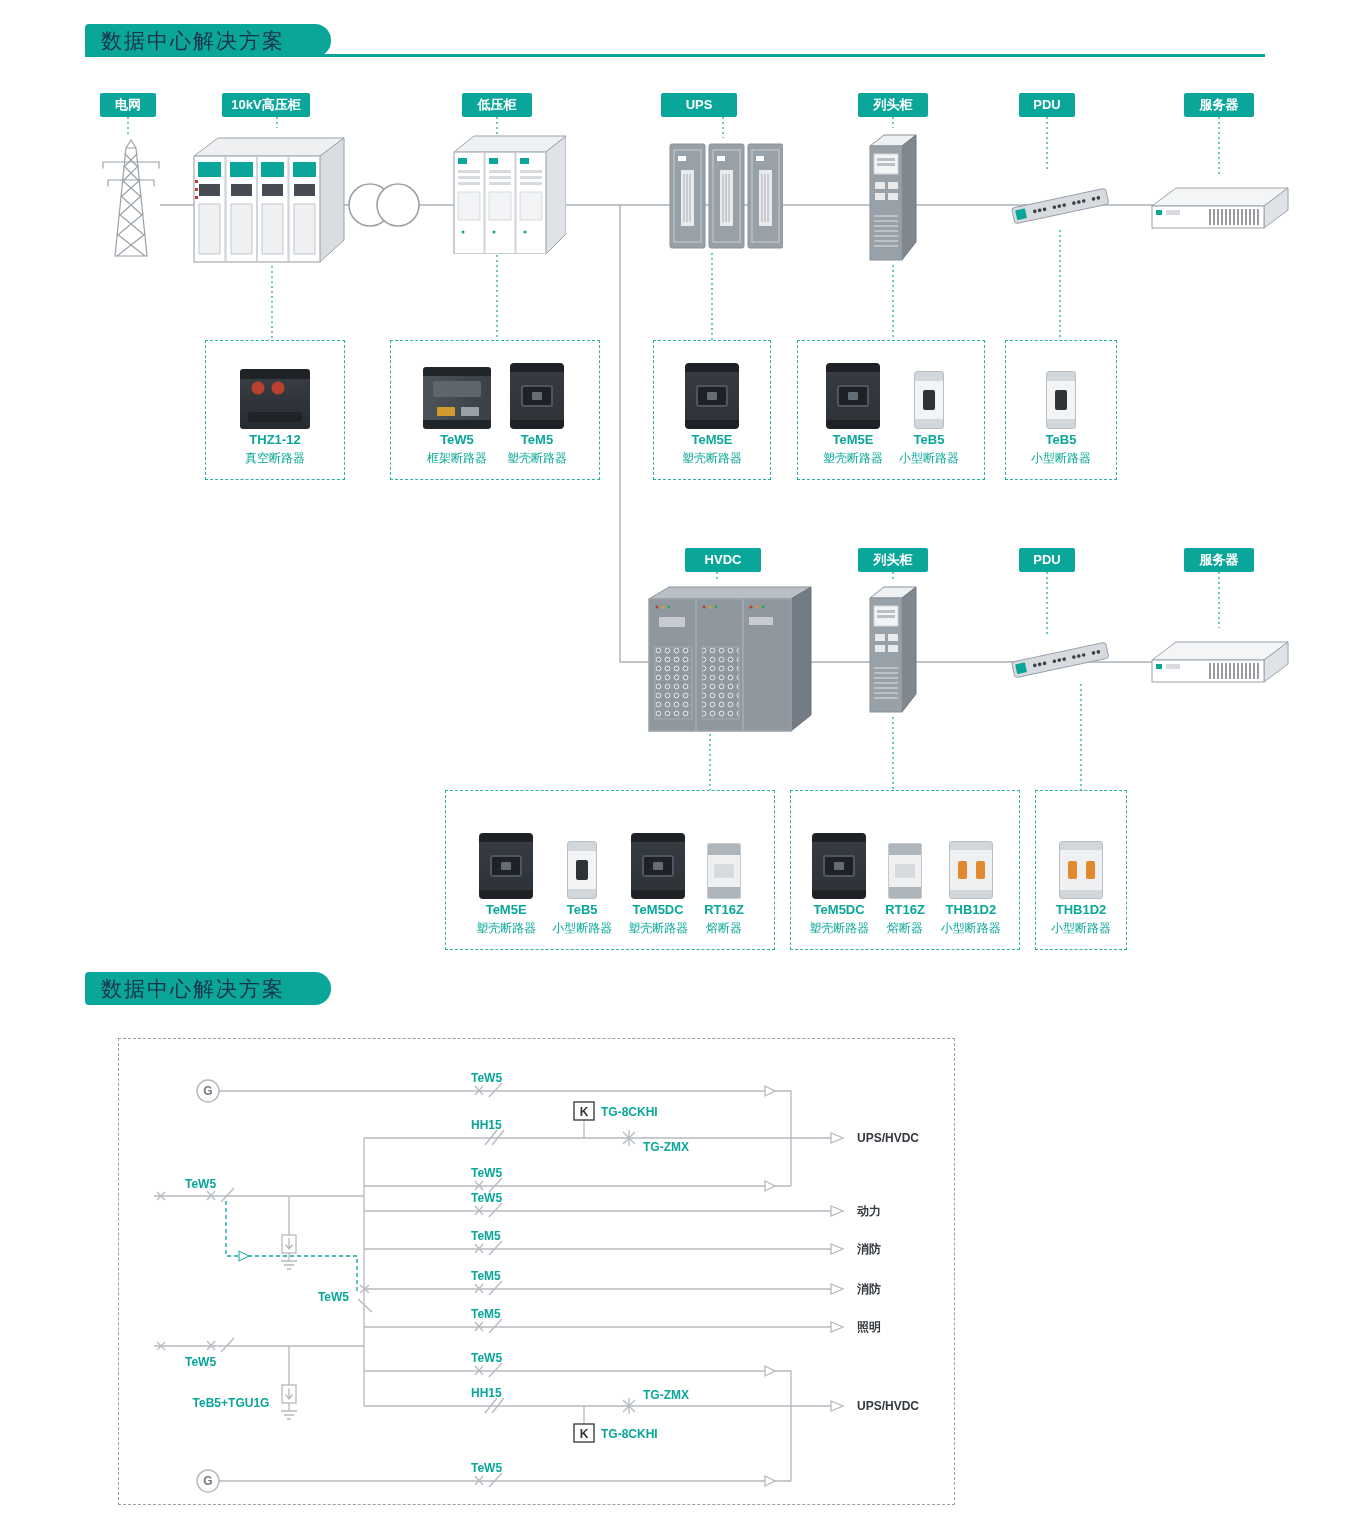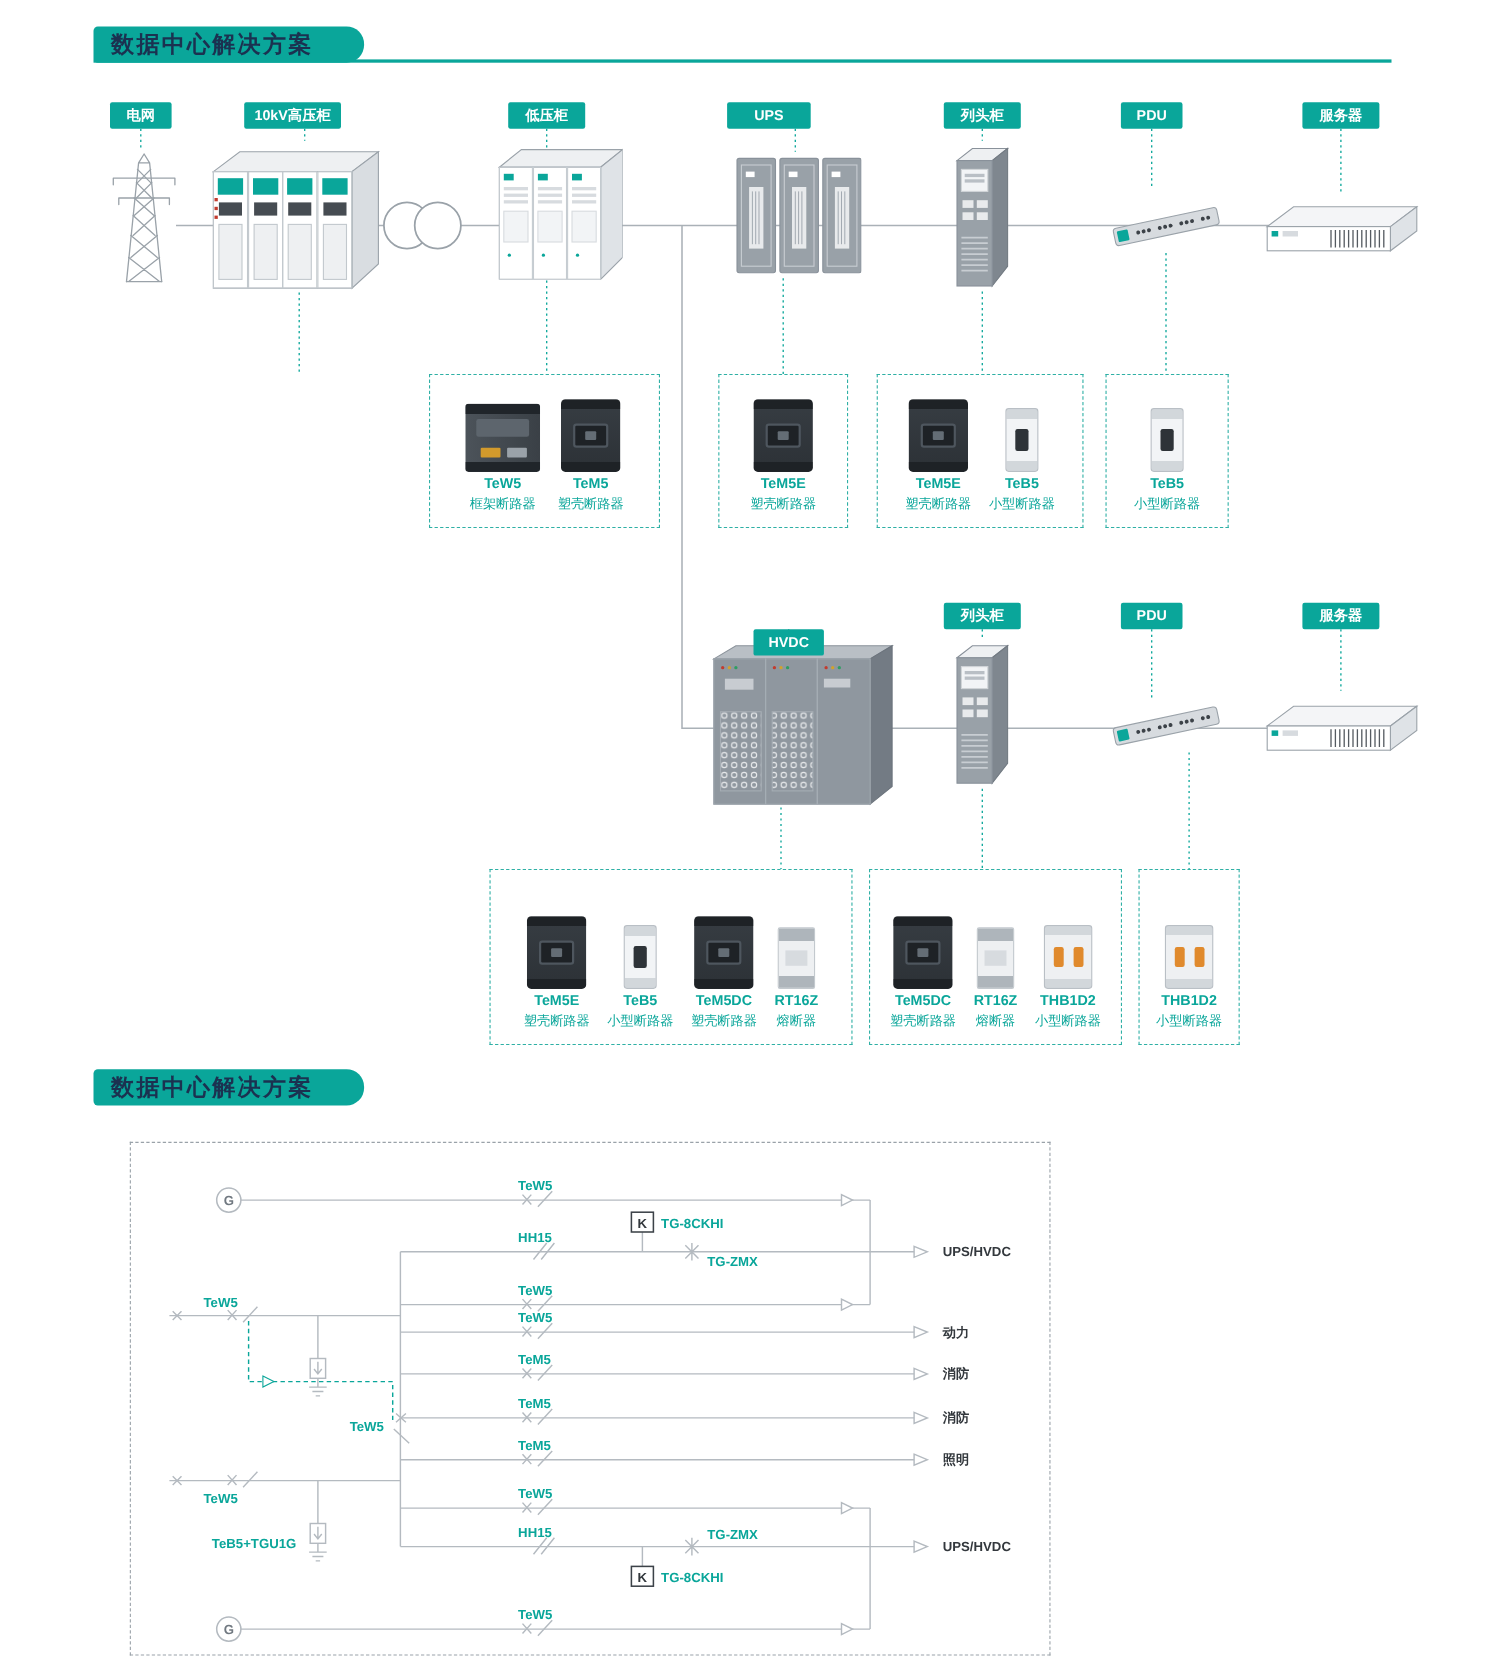--- a/index.html
+++ b/index.html
@@ -1,19 +1,19 @@
 <!DOCTYPE html>
 <html><head>
 <meta charset="utf-8">
 <style>
 *{margin:0;padding:0;box-sizing:border-box}
 body{background:#fff;font-family:"Liberation Sans","DejaVu Sans",sans-serif}
 .page{position:relative;width:1350px;height:1525px;background:#fff;overflow:hidden}
 .overlay{position:absolute;left:0;top:0;z-index:0}
-.banner{position:absolute;height:33px;width:246px;background:#0aa69a;border-radius:4px 16px 16px 4px;color:#1b3150;font-size:21px;font-weight:bold;line-height:33px;padding-left:16px;letter-spacing:2px;z-index:2}
+.banner{position:absolute;height:33px;width:246px;background:#0aa69a;border-radius:4px 16px 16px 4px;color:#1b3150;font-size:21px;font-weight:normal;line-height:33px;padding-left:16px;letter-spacing:2px;z-index:2}
 .banner-line{position:absolute;height:3px;background:#0aa69a;z-index:1}
 .badge{position:absolute;height:24px;background:#0aa69a;color:#fff;font-size:13px;font-weight:bold;text-align:center;line-height:24px;border-radius:2px;z-index:2;white-space:nowrap}
 .ill{position:absolute;z-index:1}
 .pbox{position:absolute;border:1px dashed #2fb0a5;display:flex;align-items:flex-end;justify-content:center;gap:16px;padding:10px 6px 12px;z-index:1;background:#fff}
 .prod{display:flex;flex-direction:column;align-items:center;gap:3px}
 .pname{color:#0aa69a;font-size:13px;font-weight:bold;white-space:nowrap}
 .pdesc{color:#0aa69a;font-size:12px;white-space:nowrap}
 .pimg{position:relative}
 .img-vacuum{width:70px;height:60px;border-radius:3px;background:radial-gradient(circle at 18px 19px,#b8402f 6px,rgba(0,0,0,0) 7px),radial-gradient(circle at 38px 19px,#b8402f 6px,rgba(0,0,0,0) 7px),linear-gradient(#1f2327 0 10px,rgba(0,0,0,0) 10px),linear-gradient(180deg,#3a4046,#262b30)}
 .img-vacuum::after{content:"";position:absolute;left:8px;bottom:7px;right:8px;height:10px;background:#1f2327;border-radius:2px}
@@ -248,20 +248,27 @@
       <polygon points="118,30 142,12 142,34 118,52" fill="#dfe3e7" stroke="#9aa2a9"></polygon>
       <rect x="6" y="30" width="112" height="22" fill="#fff" stroke="#9aa2a9"></rect>
       <rect x="10" y="34" width="6" height="5" fill="#0aa69a"></rect>
       <rect x="20" y="34" width="14" height="5" fill="#d7dbdf"></rect>
       <g stroke="#555b61" stroke-width="1.2">
         <path d="M64 33 V49 M68 33 V49 M72 33 V49 M76 33 V49 M80 33 V49 M84 33 V49 M88 33 V49 M92 33 V49 M96 33 V49 M100 33 V49 M104 33 V49 M108 33 V49 M112 33 V49"></path>
       </g>
     </svg>
   </div>
 
+  <div class="pbox" style="left:205px;top:340px;width:140px;height:140px">
+    <div class="prod">
+      <div class="pimg img-vacuum"></div>
+      <div class="pname">THZ1-12</div>
+      <div class="pdesc">真空断路器</div>
+    </div>
+  </div>
   <div class="pbox" style="left:390px;top:340px;width:210px;height:140px">
     <div class="prod">
       <div class="pimg img-acb"></div>
       <div class="pname">TeW5</div>
       <div class="pdesc">框架断路器</div>
     </div>
     <div class="prod">
       <div class="pimg img-mccb"></div>
       <div class="pname">TeM5</div>
       <div class="pdesc">塑壳断路器</div>
@@ -287,21 +294,21 @@
     </div>
   </div>
   <div class="pbox" style="left:1005px;top:340px;width:112px;height:140px">
     <div class="prod">
       <div class="pimg img-mcb"></div>
       <div class="pname">TeB5</div>
       <div class="pdesc">小型断路器</div>
     </div>
   </div>
 
-  <div class="badge" style="left:685px;top:572px;width:64px">HVDC</div>
+  <div class="badge" style="left:685px;top:548px;width:76px">HVDC</div>
   <div class="badge" style="left:858px;top:548px;width:70px">列头柜</div>
   <div class="badge" style="left:1019px;top:548px;width:56px">PDU</div>
   <div class="badge" style="left:1184px;top:548px;width:70px">服务器</div>
 
   <div class="ill" style="left:645px;top:583px">
     <svg width="170" height="150" viewBox="0 0 170 150">
       <defs>
         <pattern id="hvdc-grid" width="9" height="9" patternUnits="userSpaceOnUse">
           <circle cx="4.5" cy="4.5" r="2.4" fill="none" stroke="#e8eaec" stroke-width="1"></circle>
         </pattern>

